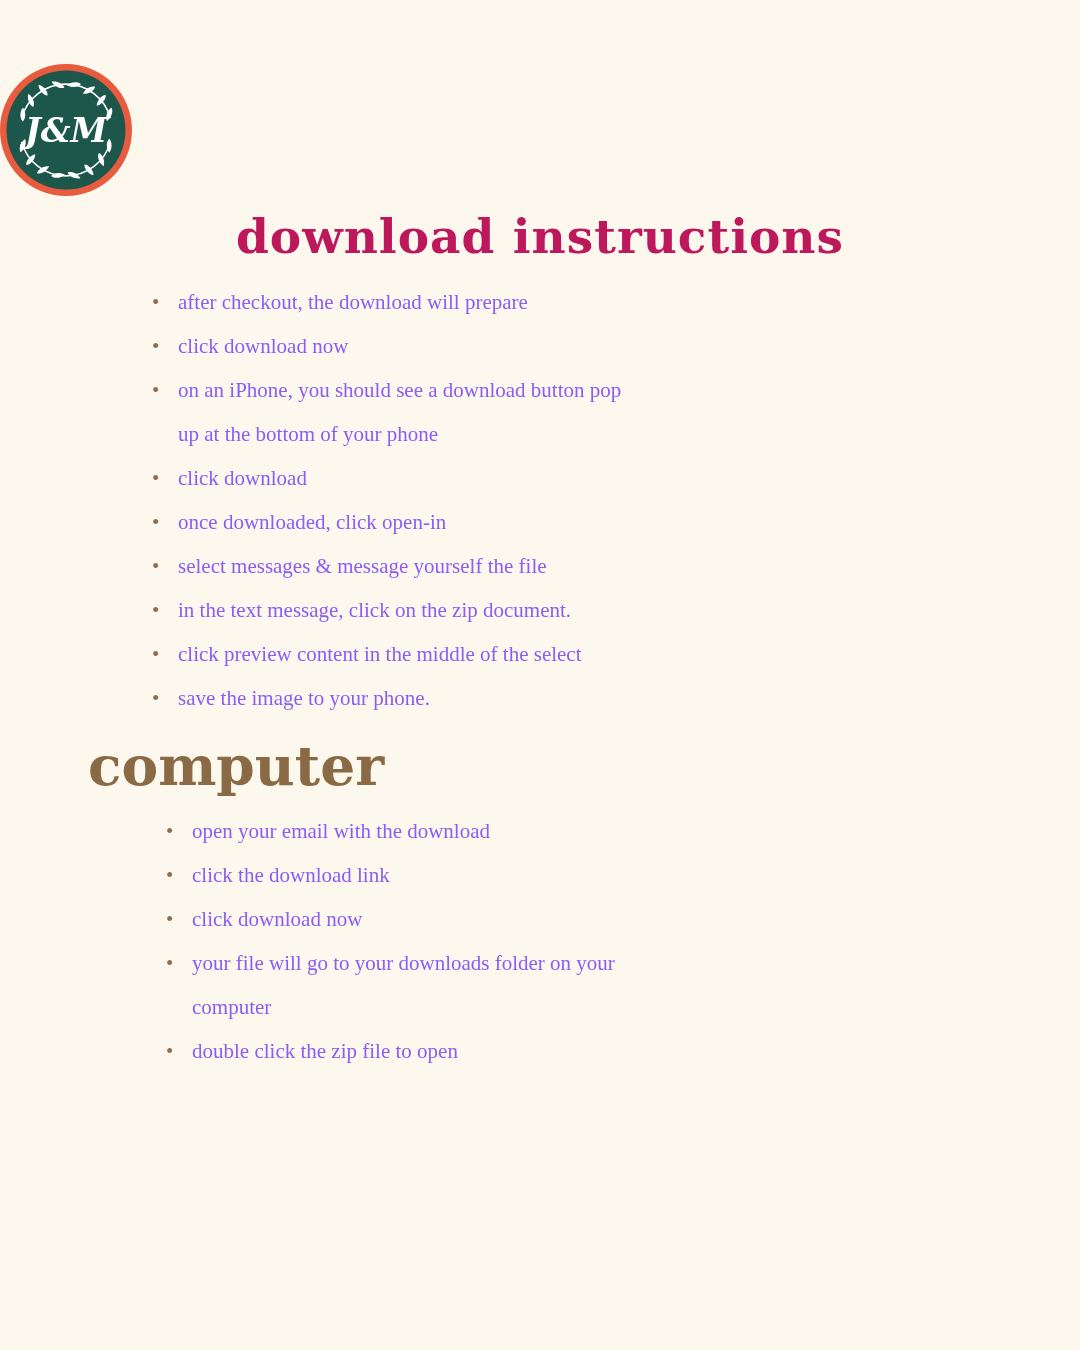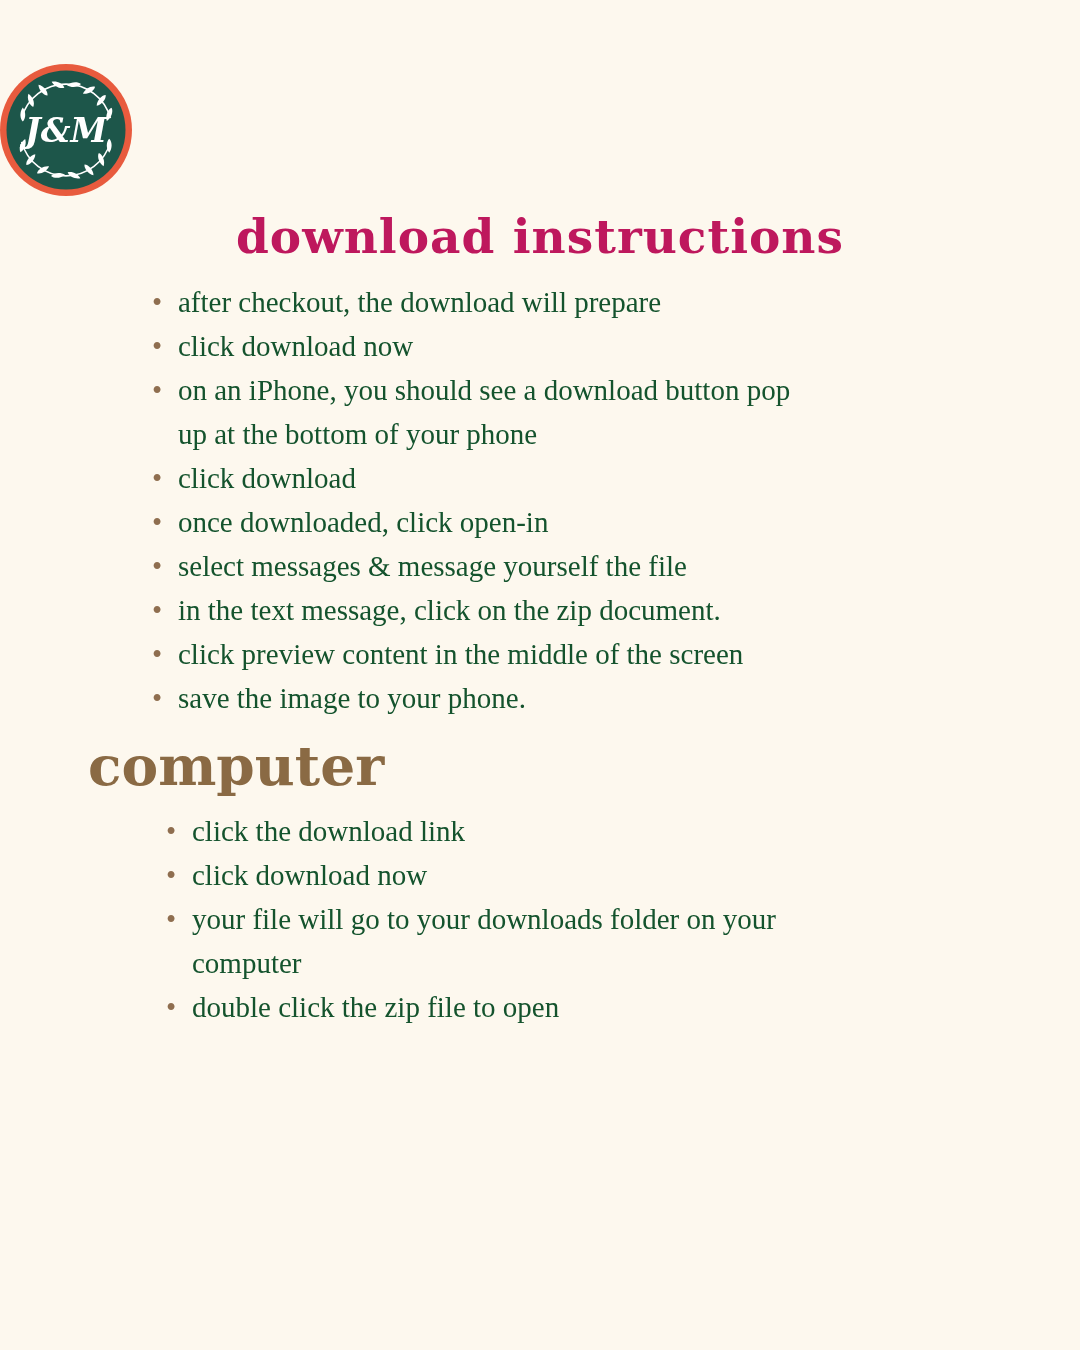--- a/index.html
+++ b/index.html
@@ -35,23 +35,23 @@
     color: #8a6a44;
     margin: 0;
   }
   .section-phone h2.section-heading    { margin: 26px 0 0 88px; }
   .section-computer h2.section-heading { margin: 18px 0 0 88px; }
 
   ul.bullets {
     list-style: none;
     margin: 0;
     padding: 0;
-    font-size: 29px;
+    font-size: 21px;
     line-height: 44px;
-    color: #14532d;
+    color: #8b5cf6;
     width: 800px;
   }
   .section-phone ul.bullets    { margin: 16px 0 0 152px; }
   .section-computer ul.bullets { margin: 16px 0 0 166px; }
 
   ul.bullets li {
     position: relative;
     padding-left: 26px;
     white-space: pre-line;
   }
@@ -110,27 +110,28 @@
 <section class="section-phone">
   <ul class="bullets">
       <li>after checkout, the download will prepare</li>
       <li>click download now</li>
       <li>on an iPhone, you should see a download button pop
 up at the bottom of your phone</li>
       <li>click download</li>
       <li>once downloaded, click open-in</li>
       <li>select messages &amp; message yourself the file</li>
       <li>in the text message, click on the zip document.</li>
-      <li>click preview content in the middle of the screen</li>
+      <li>click preview content in the middle of the select</li>
       <li>save the image to your phone.</li>
     </ul>
 </section>
 
 <section class="section-computer">
   <h2 class="section-heading">computer</h2>
   <ul class="bullets">
+      <li>open your email with the download</li>
       <li>click the download link</li>
       <li>click download now</li>
       <li>your file will go to your downloads folder on your
 computer</li>
       <li>double click the zip file to open</li>
     </ul>
 </section>
 
 </body></html>

